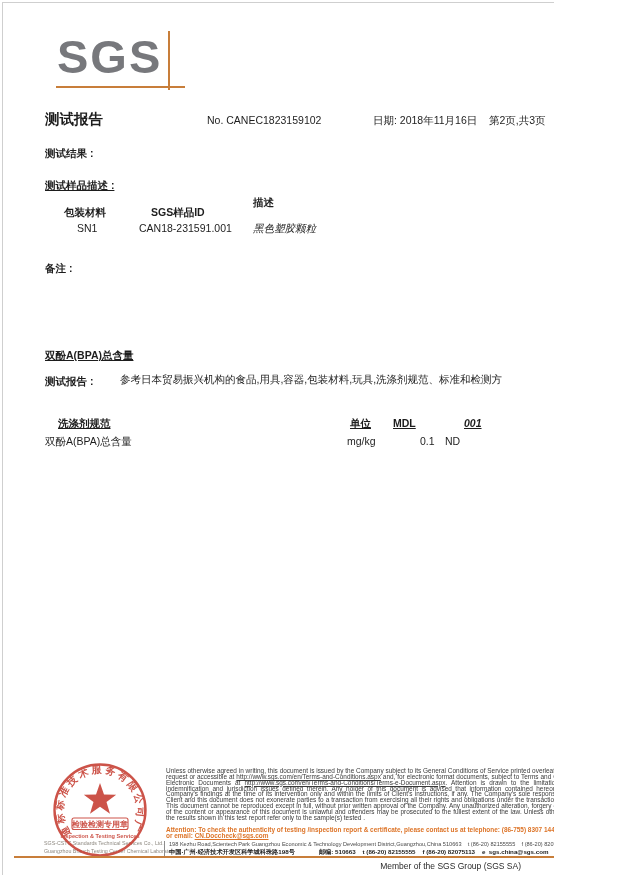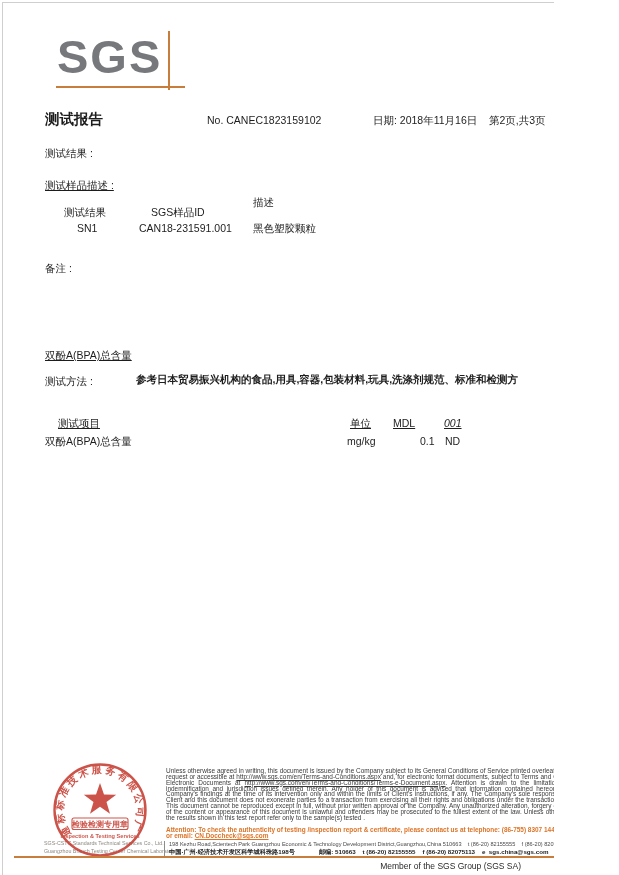--- a/index.html
+++ b/index.html
@@ -6,21 +6,21 @@
   .page{position:relative;width:554px;height:875px;background:#fff;overflow:hidden;
         font-family:"Liberation Sans","DejaVu Sans",sans-serif;color:#1d1d1d;}
   .abs{position:absolute;}
   .edge{position:absolute;background:#cfcfcf;}
   
   .logo{font-weight:bold;font-size:47px;color:#77787c;letter-spacing:2px;line-height:1;}
   .oline{position:absolute;background:#c87e3a;}
   
   .h-title{font-size:14.5px;font-weight:bold;}
   .t10{font-size:10.5px;}
-  .b{font-weight:normal;}
+  .b{font-weight:bold;}
   .u{text-decoration:underline;}
   .it{font-style:italic;}
   .notes div{line-height:20px;font-size:10.5px;}
   .method div{line-height:20px;font-size:10.5px;}
   
   .disc{width:427px;font-size:6.45px;line-height:5.85px;text-align:justify;color:#3a3a3a;}
   .attn{width:432px;font-size:6.45px;line-height:6.1px;font-weight:bold;color:#dd7326;}
   .companyline{font-size:5.3px;line-height:7.4px;color:#8f8a82;white-space:nowrap;}
   .addr1{font-size:5.6px;color:#4a4a4a;white-space:pre;}
   .addr2{font-size:6.2px;color:#222;font-weight:bold;white-space:pre;}
@@ -42,39 +42,39 @@
   <div class="oline" style="left:168px;top:31px;width:1.5px;height:59px;"></div>
 
   <div class="abs h-title" style="left:45px;top:110px;">测试报告</div>
   <div class="abs t10" style="left:207px;top:114px;">No. CANEC1823159102</div>
   <div class="abs t10" style="left:373px;top:114px;">日期: 2018年11月16日</div>
   <div class="abs t10" style="left:489px;top:114px;">第2页,共3页</div>
 
   <div class="abs t10 b" style="left:45px;top:147px;">测试结果 :</div>
 
   <div class="abs t10 b u" style="left:45px;top:179px;">测试样品描述 :</div>
-  <div class="abs t10 b" style="left:64px;top:206px;">测试结果</div>
+  <div class="abs t10 b" style="left:64px;top:206px;">包装材料</div>
   <div class="abs t10 b" style="left:151px;top:206px;">SGS样品ID</div>
   <div class="abs t10 b" style="left:253px;top:196px;text-align:center;">描述</div>
   <div class="abs t10" style="left:77px;top:222px;">SN1</div>
   <div class="abs t10" style="left:139px;top:222px;">CAN18-231591.001</div>
-  <div class="abs t10" style="left:253px;top:222px;">黑色塑胶颗粒</div>
+  <div class="abs t10" style="left:253px;top:222px;font-style:italic;">黑色塑胶颗粒</div>
 
   <div class="abs t10 b" style="left:45px;top:247px;margin-top:15px;">备注 :</div>
 
   <div class="abs t10 b u" style="left:45px;top:349px;">双酚A(BPA)总含量</div>
-  <div class="abs t10 b" style="left:45px;top:375px;">测试方法 :</div>
-  <div class="abs method" style="left:136px;top:369px;width:465px;font-weight:bold;">
+  <div class="abs t10 b" style="left:45px;top:375px;">测试报告 :</div>
+  <div class="abs method" style="left:120px;top:369px;width:465px;">
     <div>参考日本贸易振兴机构的食品,用具,容器,包装材料,玩具,洗涤剂规范、标准和检测方</div>
   </div>
 
-  <div class="abs t10 b u" style="left:58px;top:417px;">测试项目</div>
+  <div class="abs t10 b u" style="left:58px;top:417px;">洗涤剂规范</div>
   <div class="abs t10 b u" style="left:350px;top:417px;text-align:right;">单位</div>
   <div class="abs t10 b u" style="left:393px;top:417px;">MDL</div>
-  <div class="abs t10 b u it" style="left:444px;top:417px;">001</div>
+  <div class="abs t10 b u it" style="left:464px;top:417px;">001</div>
   <div class="abs t10" style="left:45px;top:435px;">双酚A(BPA)总含量</div>
   <div class="abs t10" style="left:347px;top:435px;">mg/kg</div>
   <div class="abs t10" style="left:400px;top:435px;margin-left:20px;">0.1</div>
   <div class="abs t10" style="left:445px;top:435px;">ND</div>
 
   <div class="abs companyline" style="left:44px;top:840px;">SGS-CSTC Standards Technical Services Co., Ltd.</div>
   <div class="abs companyline" style="left:44px;top:848px;">Guangzhou Branch Testing Center Chemical Laboratory</div>
 
   <svg class="abs stamp" style="left:46px;top:761px;" width="110" height="102" viewBox="0 0 110 102">
     <circle cx="54" cy="49" r="45.5" fill="none" stroke="#c63c30" stroke-width="2.4"></circle>

